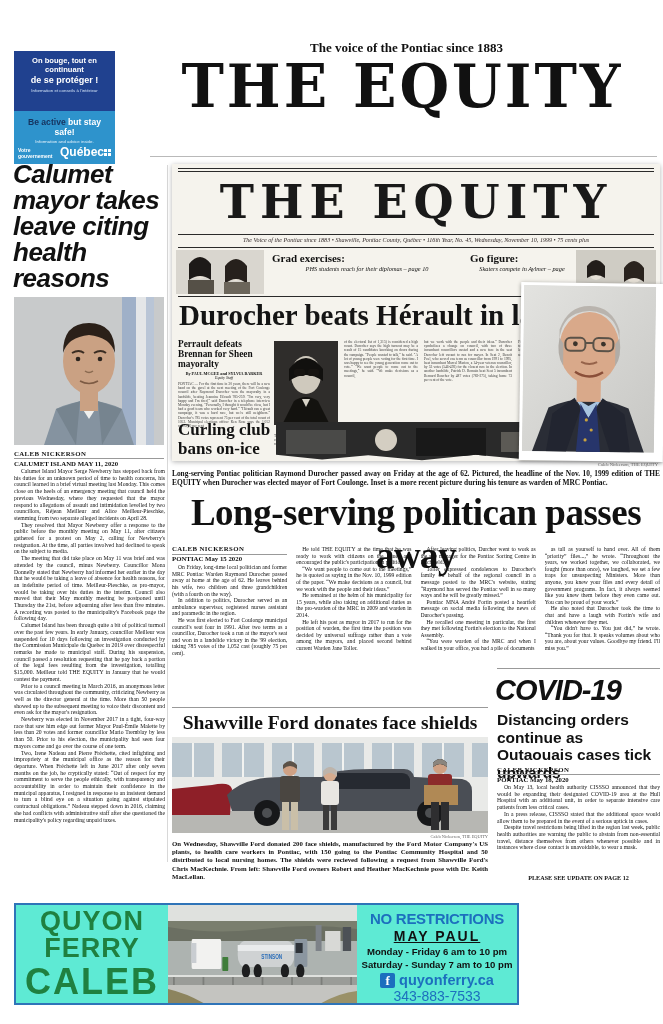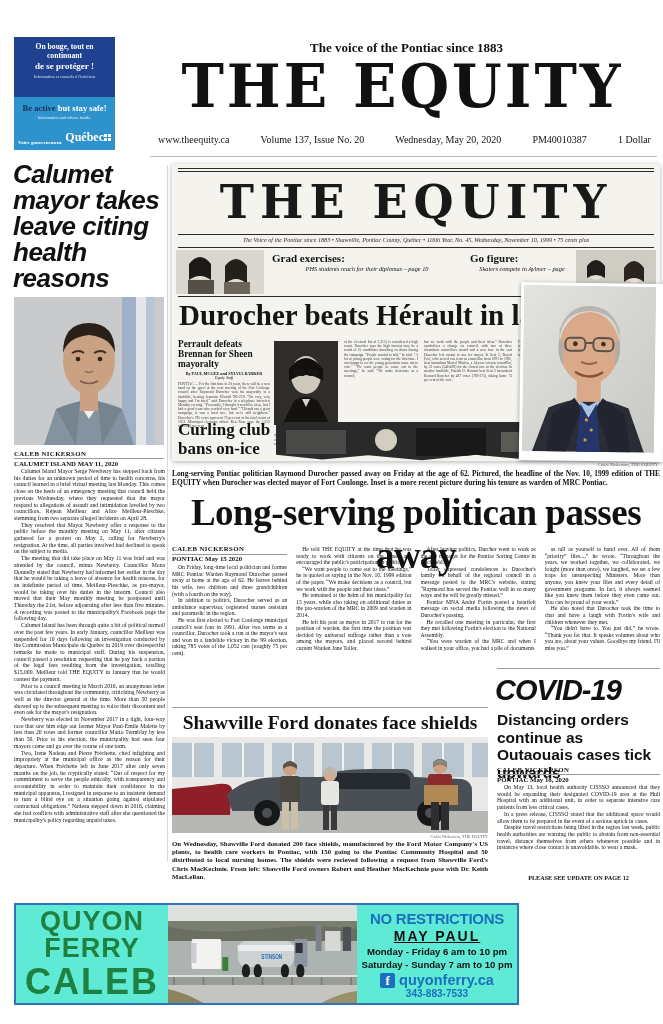--- a/index.html
+++ b/index.html
@@ -1,19 +1,19 @@
 <!DOCTYPE html>
 <html><head>
 <meta charset="utf-8">
 <style>
   html,body{margin:0;padding:0;background:#ffffff;}
   .page{position:relative;width:663px;height:1024px;background:#fff;overflow:hidden;
         font-family:"Liberation Serif",serif;color:#111;}
   .abs{position:absolute;}
-  .sans{font-family:Liberation Serif, serif;}
+  .sans{font-family:Liberation Sans, sans-serif;margin-top:14px;}
   .justify{text-align:justify;}
   .center{text-align:center;}
   .hide-x{overflow:hidden;}
 
   
   .gov-ad{left:14px;top:37px;width:101px;height:113px;}
   .gov-top{height:60px;background:#20418f;color:#fff;padding:6px 4px 0 4px;box-sizing:border-box;}
   .gov-top .l1{font-size:7.6px;font-weight:bold;line-height:8.6px;}
   .gov-top .l2{font-size:9px;font-weight:800;margin-top:1px;}
   .gov-top .l3{font-size:4.4px;margin-top:3px;color:#cfe0f5;}
@@ -105,21 +105,21 @@
   .ferry-mid{flex:1;position:relative;}
   .ferry-right{width:160px;padding:5px 3px;box-sizing:border-box;text-align:center;
     font-family:"Liberation Sans",sans-serif;}
   .fr1{color:#1c6fbe;font-size:15px;font-weight:800;letter-spacing:-.3px;}
   .fr2{color:#111;font-size:14px;font-weight:800;letter-spacing:2px;text-decoration:underline;margin-top:1px;}
   .fr3{font-size:9.6px;font-weight:bold;margin-top:2px;}
   .fr-site-row{display:flex;align-items:center;justify-content:center;gap:4px;margin-top:2px;}
   .fb{width:15px;height:15px;background:#1c6fbe;color:#fff;font-family:"Liberation Serif",serif;
     font-weight:bold;font-size:13px;line-height:15px;text-align:center;border-radius:2px;}
   .fr-site{color:#1c6fbe;font-size:14.5px;font-weight:800;}
-  .fr-phone{color:#1c6fbe;font-size:10px;font-weight:700;}
+  .fr-phone{color:#1c6fbe;font-size:14px;font-weight:400;}
 </style>
 </head>
 <body>
 
 <div class="page">
 
   <div class="abs gov-ad sans">
     <div class="gov-top center">
       <div class="l1">On bouge, tout en continuant</div>
       <div class="l2">de se protéger !</div>
@@ -138,27 +138,20 @@
               <span></span>
               <span></span>
             </span>
         </div>
       </div>
     </div>
   </div>
 
   <div class="abs tagline center">The voice of the Pontiac since 1883</div>
   <div class="abs masthead-title center" style="text-transform:uppercase;"><span>The Equity</span></div>
-  <div class="abs infoline">
-    <span>www.theequity.ca</span>
-    <span>Volume 137, Issue No. 20</span>
-    <span>Wednesday, May 20, 2020</span>
-    <span>PM40010387</span>
-    <span>1 Dollar</span>
-  </div>
   <div class="abs mast-rule"></div>
   <div class="abs vert-div"></div>
 
   <div class="abs cal-head">Calumet mayor takes leave citing health reasons</div>
   <div class="abs cal-photo">
     <svg width="150" height="148" viewBox="0 0 150 148">
       <rect width="150" height="148" fill="#c8cacb"></rect>
       <rect x="108" y="0" width="14" height="148" fill="#9fb0c8"></rect>
       <rect x="122" y="0" width="10" height="148" fill="#e4e6e8"></rect>
       <rect x="132" y="0" width="8" height="148" fill="#b9c5d6"></rect>

